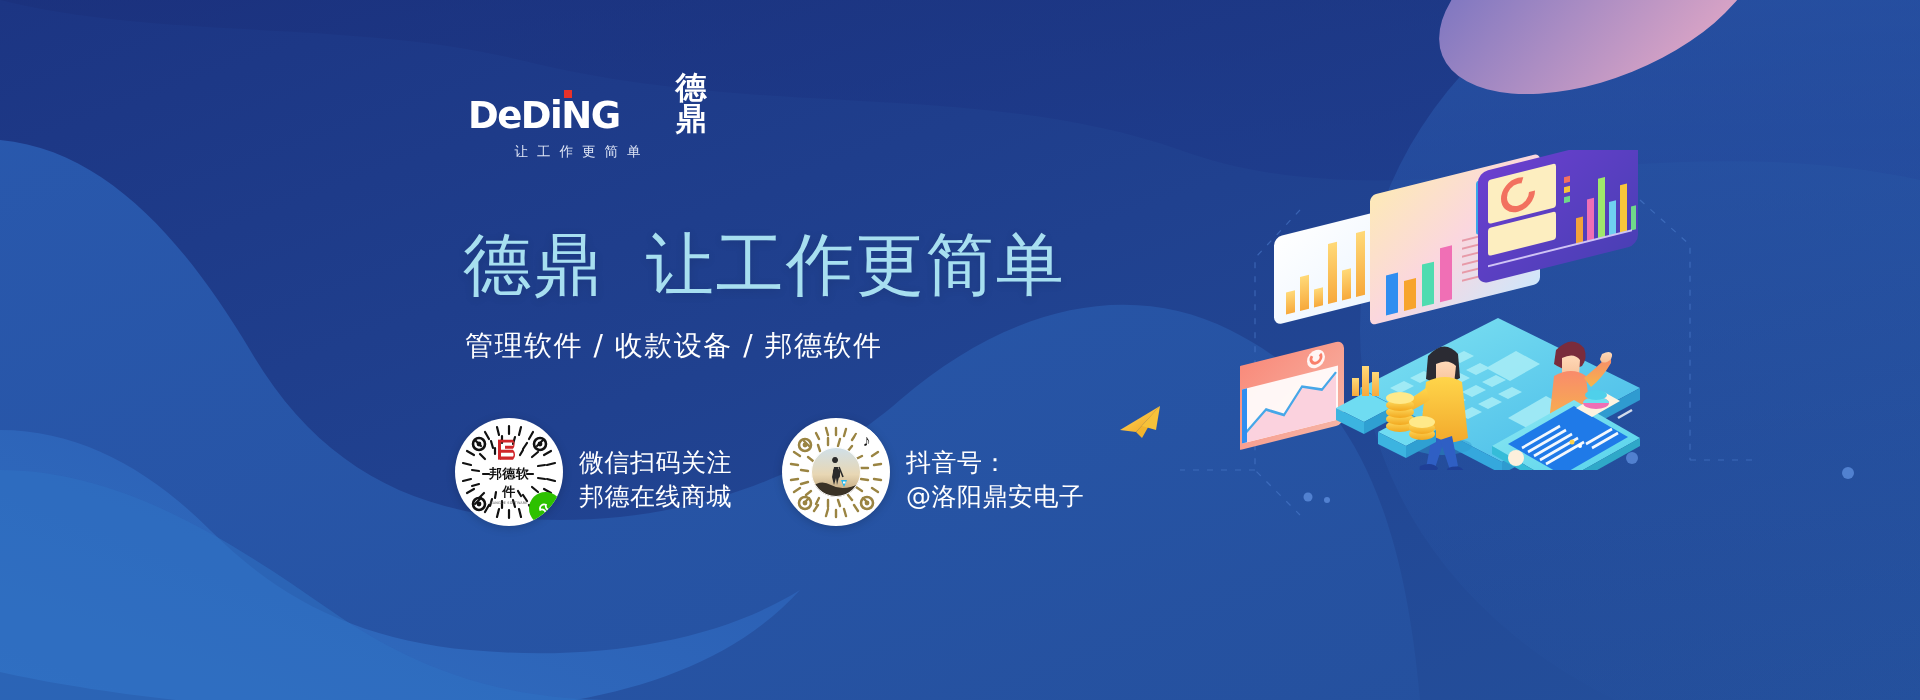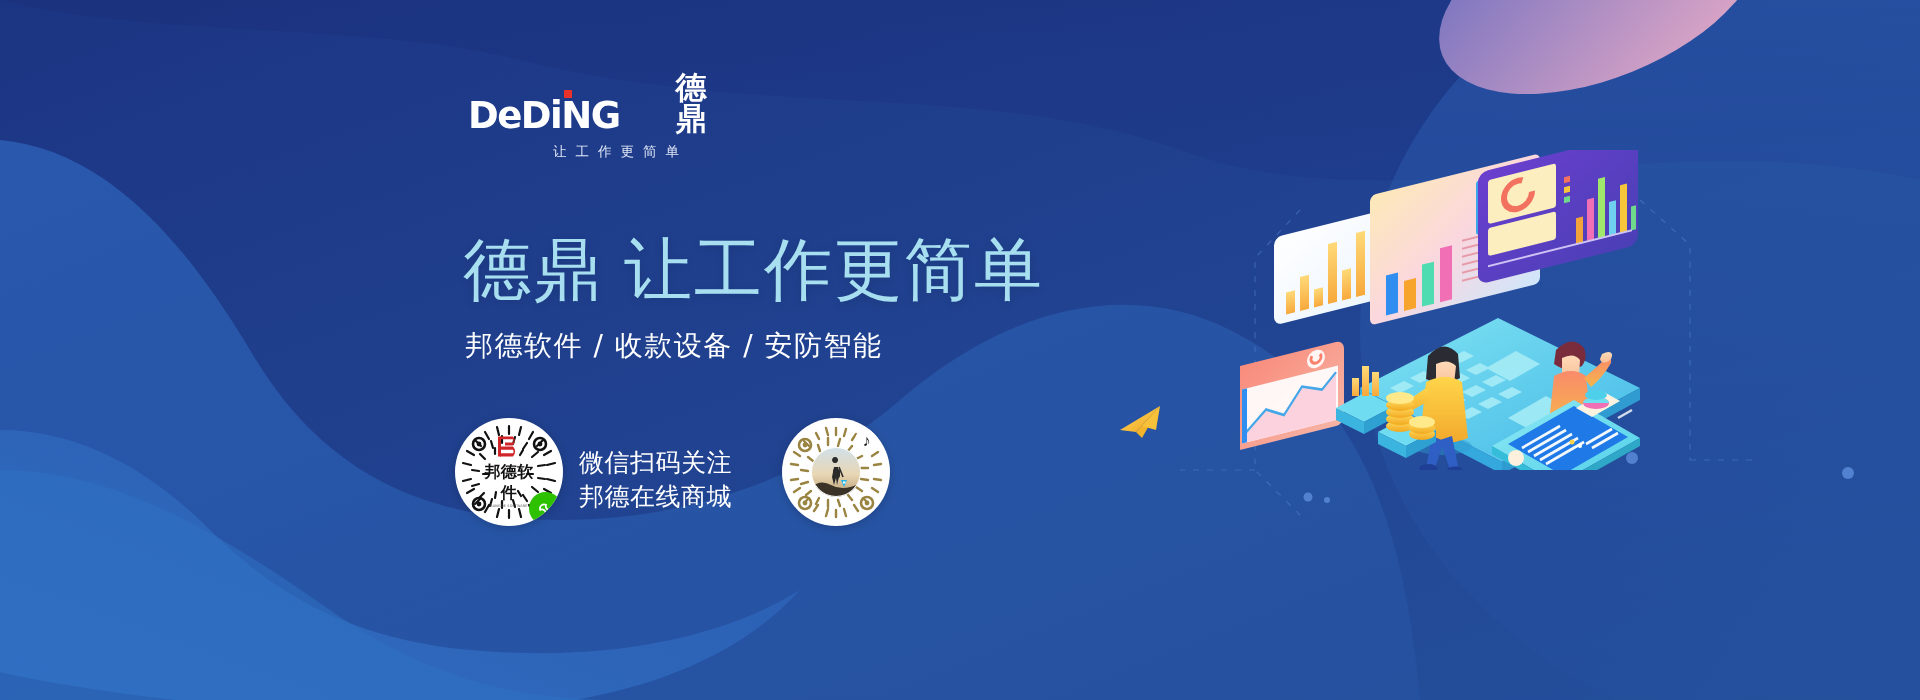--- a/index.html
+++ b/index.html
@@ -38,31 +38,31 @@
   }
   .logo-cn {
     font-size: 31px; font-weight: 700; color: #ffffff;
     line-height: 1; letter-spacing: 0px;
     font-family: "DejaVu Sans", sans-serif;
     margin-left: 48px;
   }
   .logo-tagline {
     margin-top: 9px;
     font-size: 13.5px; color: #dfe6f6; letter-spacing: 9px;
-    text-align: right; padding-left: 8px;
+    text-align: center; padding-left: 8px;
     font-family: "DejaVu Sans", sans-serif;
   }
 
   
   .headline {
     position: absolute; left: 463px; top: 234px;
     font-size: 68px; line-height: 1.05;
     color: #a7dff0; letter-spacing: 2px;
     font-weight: 400;
-    font-family: Liberation Sans, sans-serif;
+    font-family: Liberation Mono, monospace;
     text-shadow: 0 2px 10px rgba(0,0,0,.12);
   }
   .subhead {
     position: absolute; left: 465px; top: 327px;
     font-size: 28px; color: #ffffff; letter-spacing: 1.5px;
     font-weight: 400;
     font-family: "DejaVu Sans", sans-serif;
   }
 
   
@@ -100,21 +100,21 @@
   .wx-center-logo {
     position: absolute; left: 50%; top: 50%;
     transform: translate(-50%,-52%);
     width: 52px; text-align: center;
   }
   .wx-center-logo .mark {
     width: 26px; height: 26px; margin: 0 auto 2px;
     display: block;
   }
   .wx-center-logo .cn {
-    font-size: 16px; font-weight: 700; color: #111; letter-spacing: .3px;
+    font-size: 13px; font-weight: 700; color: #111; letter-spacing: .3px;
     font-family: "DejaVu Sans", sans-serif;
   }
   .wx-center-logo .en {
     font-size: 3.4px; color: #555; letter-spacing: .2px;
     font-family: "DejaVu Sans", sans-serif;
   }
 
   .dy-avatar {
     position: absolute; left: 50%; top: 50%;
     transform: translate(-50%,-50%);
@@ -419,21 +419,21 @@
   <div class="logo-block">
     <div class="logo-wordmark">
       <span class="logo-latin">DeDiNG</span>
       <span class="logo-dot"></span>
       <span class="logo-cn">德鼎</span>
     </div>
     <div class="logo-tagline">让工作更简单</div>
   </div>
 
   <div class="headline">德鼎 让工作更简单</div>
-  <div class="subhead">邦德软件 / 收款设备 / 安防智能</div>
+  <div class="subhead">管理软件 / 收款设备 / 邦德软件</div>
 
   <div class="qr-group">
 
     <div class="qr-item">
       <div class="qr-code">
         <svg viewBox="0 0 108 108" style="position:absolute;inset:0;width:108px;height:108px;">
           <g stroke="#111" stroke-width="2.2" stroke-linecap="round">
             <path d="M54,8 V16"></path>
               <path d="M66,9 L64,17"></path>
               <path d="M78,14 L74,21"></path>
@@ -584,16 +584,18 @@
             </g>
             <circle cx="25" cy="25" r="25" fill="none" stroke="#ffffff" stroke-width="2"></circle>
             <g transform="translate(30,33)">
               <path d="M0,0 l6,0 l-3,7 Z" fill="#1fb6ec"></path>
               <path d="M2,1.5 h2.5 v2 h-2.5 Z" fill="#fff"></path>
             </g>
           </svg>
         </div>
         <div class="dy-badge">♪</div>
       </div>
+      <div class="qr-caption">抖音号：
+@洛阳鼎安电子</div>
     </div>
   </div>
 
 </div>
 
 </body></html>

